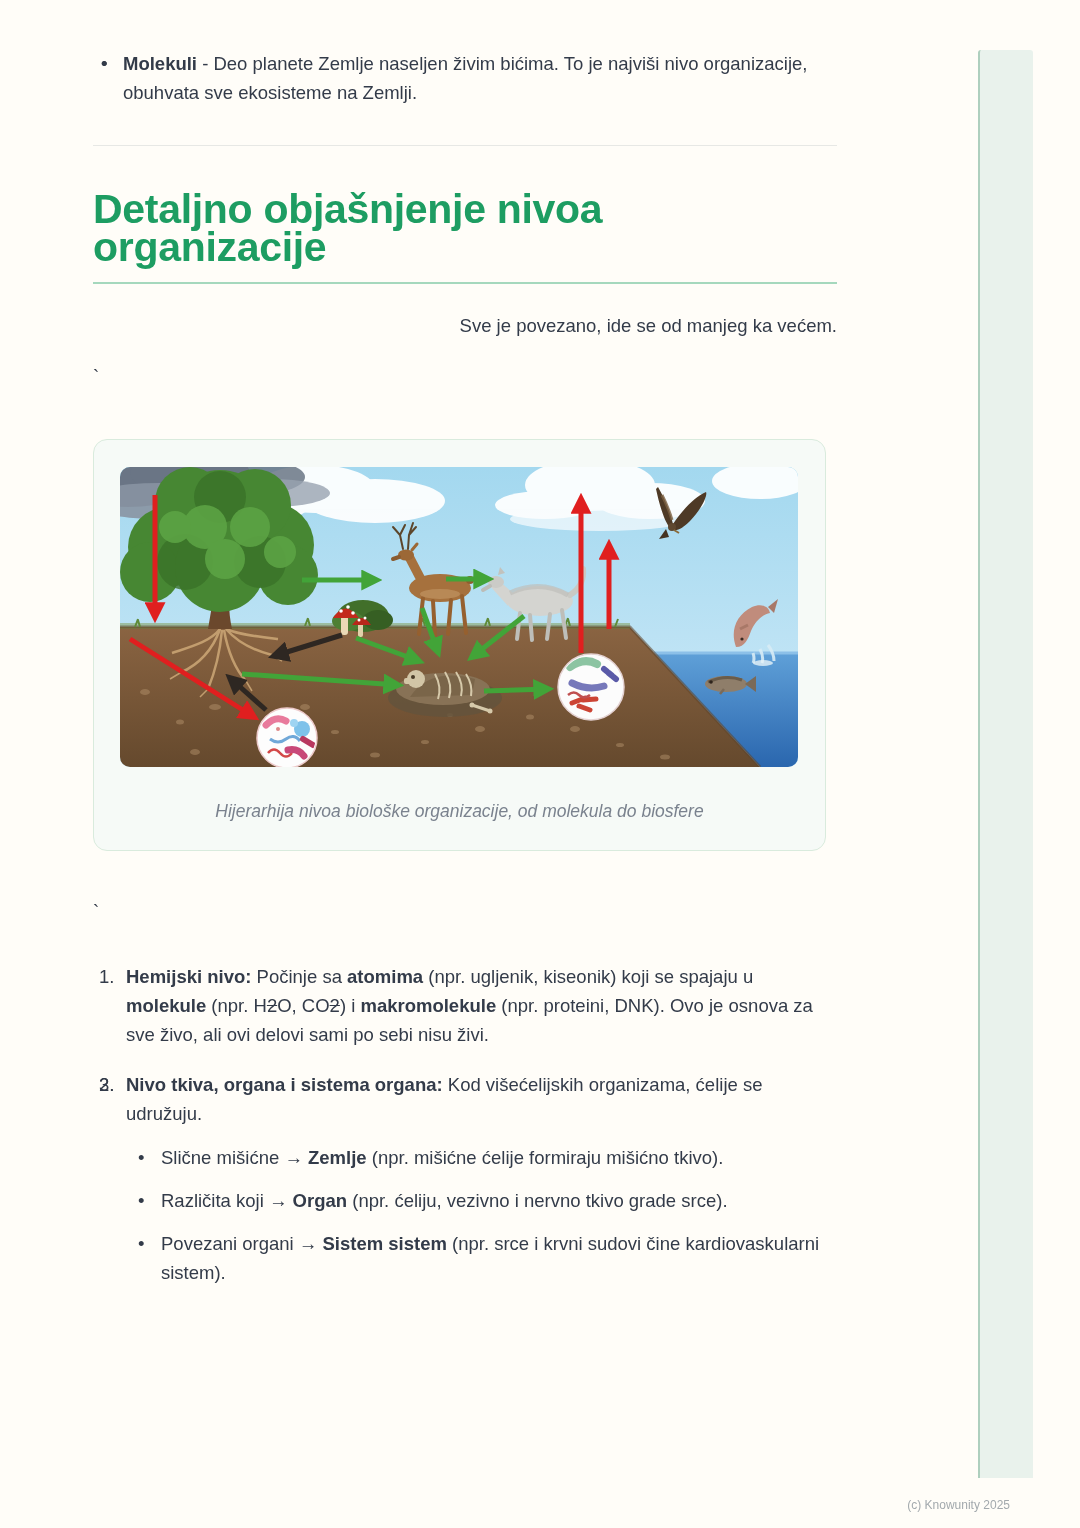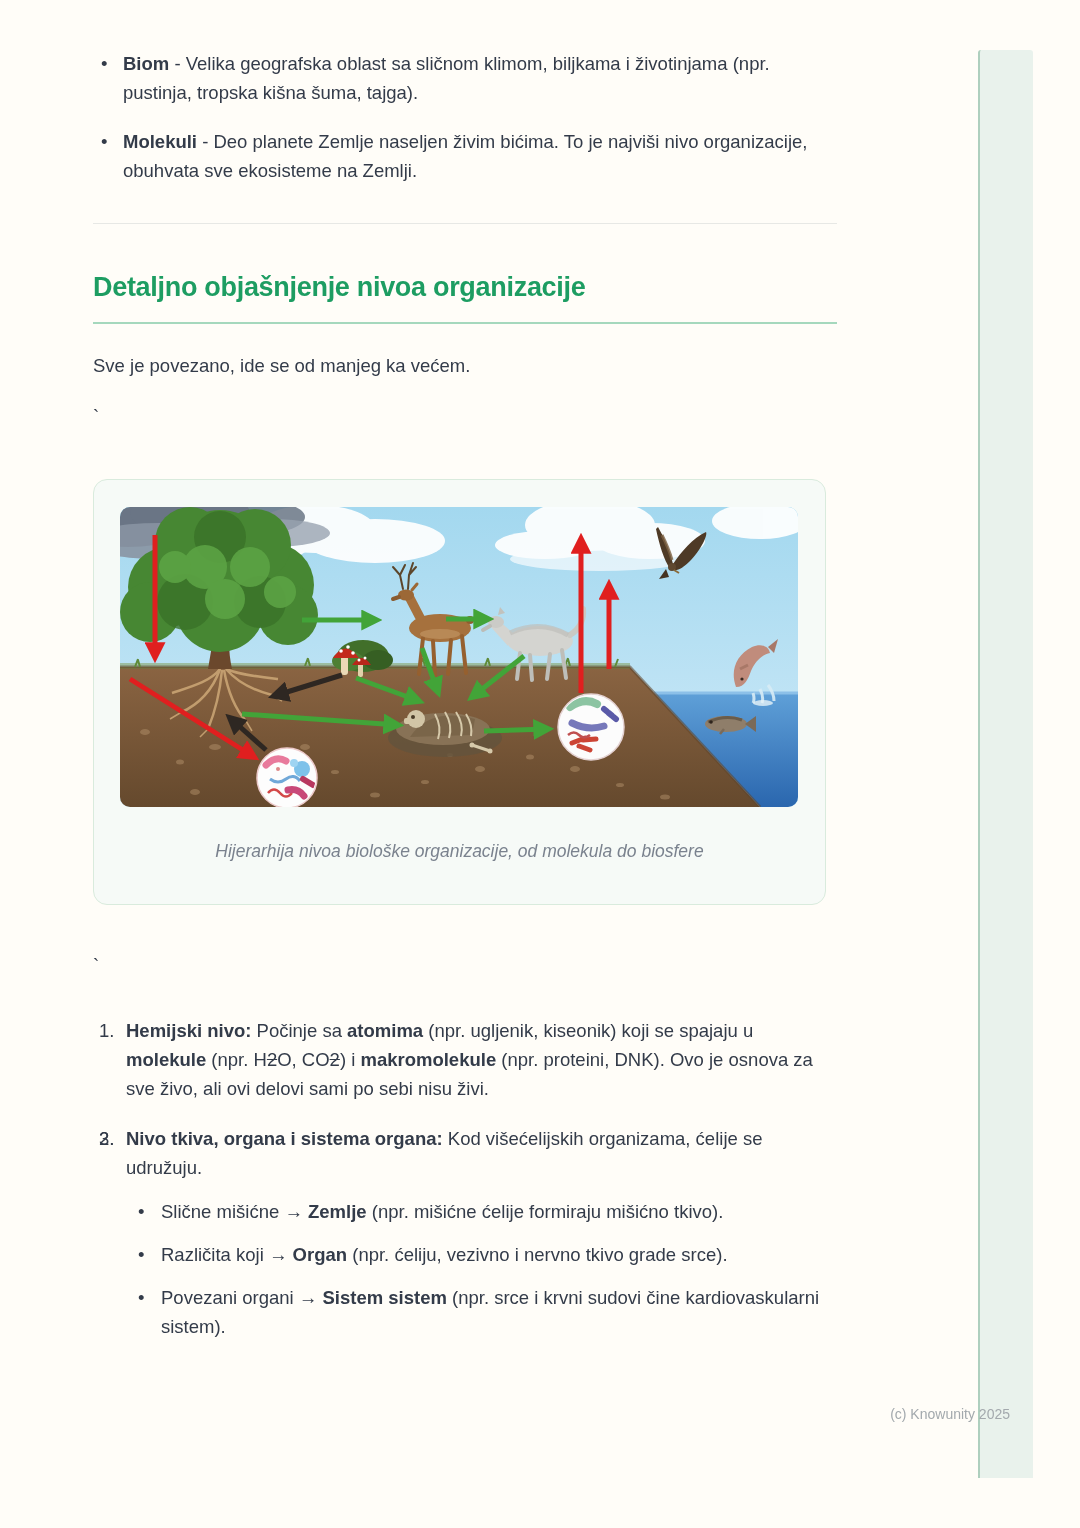--- a/index.html
+++ b/index.html
@@ -13,55 +13,54 @@
         border-radius:3px 3px 0 0;}
   .content{position:absolute;left:93px;top:0;width:744px;
         color:var(--body-text,#333b49);font-size:18.5px;line-height:29px;}
   b{font-weight:700;}
   .strike{text-decoration:line-through;}
   ul.bullets{list-style:none;margin:0;padding:0;}
   ul.top-bullets{margin-top:49px;}
   ul.bullets>li{position:relative;padding-left:30px;margin-bottom:20px;}
   ul.bullets>li>.dot{position:absolute;left:8px;top:0;}
   hr.divider{border:none;border-top:1.5px solid #e7e8e5;margin:38px 0 0 0;}
-  h1.heading{margin:44px 0 0 0;font-size:27px;line-height:38px;font-weight:700;
+  h1.heading{margin:44px 0 0 0;font-size:41px;line-height:38px;font-weight:700;
         color:var(--accent-green,#1d9d62);letter-spacing:-0.3px;
         padding-bottom:16px;border-bottom:2.5px solid var(--heading-underline,#a5d8bd);}
-  p.lead{margin:27px 0 0 0;}
+  p.lead{margin:27px 0 0 0;text-align:right;}
   p.tick{margin:22px 0 0 0;height:29px;}
   p.tick2{margin:46px 0 0 0;height:29px;}
   figure.card{margin:48px 0 0 0;width:733px;box-sizing:border-box;
         background:var(--card-background,#f6faf7);
         border:1.5px solid var(--card-border,#d9ebdd);
-        border-radius:14px;padding:27px 26px 38px 26px;}
+        border-radius:14px;padding:27px 26px 24px 26px;}
   .photo{width:678px;height:300px;border-radius:10px;overflow:hidden;background:#aadcf0;}
   .photo svg{display:block;width:100%;height:100%;}
   figcaption{margin-top:30px;text-align:center;font-style:italic;
         font-size:17.5px;color:var(--caption-gray,#7a828e);}
   ol.numbered{list-style:none;margin:36px 0 0 0;padding:0;}
   ol.numbered>li{position:relative;padding-left:33px;margin-bottom:21px;}
   ol.numbered>li>.num{position:absolute;left:6px;top:0;}
   ul.sub{list-style:none;margin:15px 0 0 3px;padding:0;}
   ul.sub>li{position:relative;padding-left:32px;margin-bottom:14px;}
   ul.sub>li>.dot{position:absolute;left:9px;top:0;}
-  .copyright{position:absolute;right:70px;top:1406px;font-size:14px;
+  .copyright{position:absolute;right:70px;top:1498px;font-size:12px;
         color:var(--copyright-gray,#a3a9ad);z-index:5;}
 </style>
 </head>
 <body>
 
 <div class="page">
   <div class="green-bar"></div>
 
   <div class="content">
 
     <ul class="bullets top-bullets">
       <li>
         <span class="dot">•</span>
-        <span class="rich"><b>Biom</b><span> - Velika geografska oblast sa sličnom klimom, biljkama i životinjama (npr. pustinja, tropska kišna šuma, tajga).</span></span>
       </li>
       <li>
         <span class="dot">•</span>
         <span class="rich"><b>Molekuli</b><span> - Deo planete Zemlje naseljen živim bićima. To je najviši nivo organizacije, obuhvata sve ekosisteme na Zemlji.</span></span>
       </li>
     </ul>
 
     <hr class="divider">
 
     <h1 class="heading">Detaljno objašnjenje nivoa organizacije</h1>

